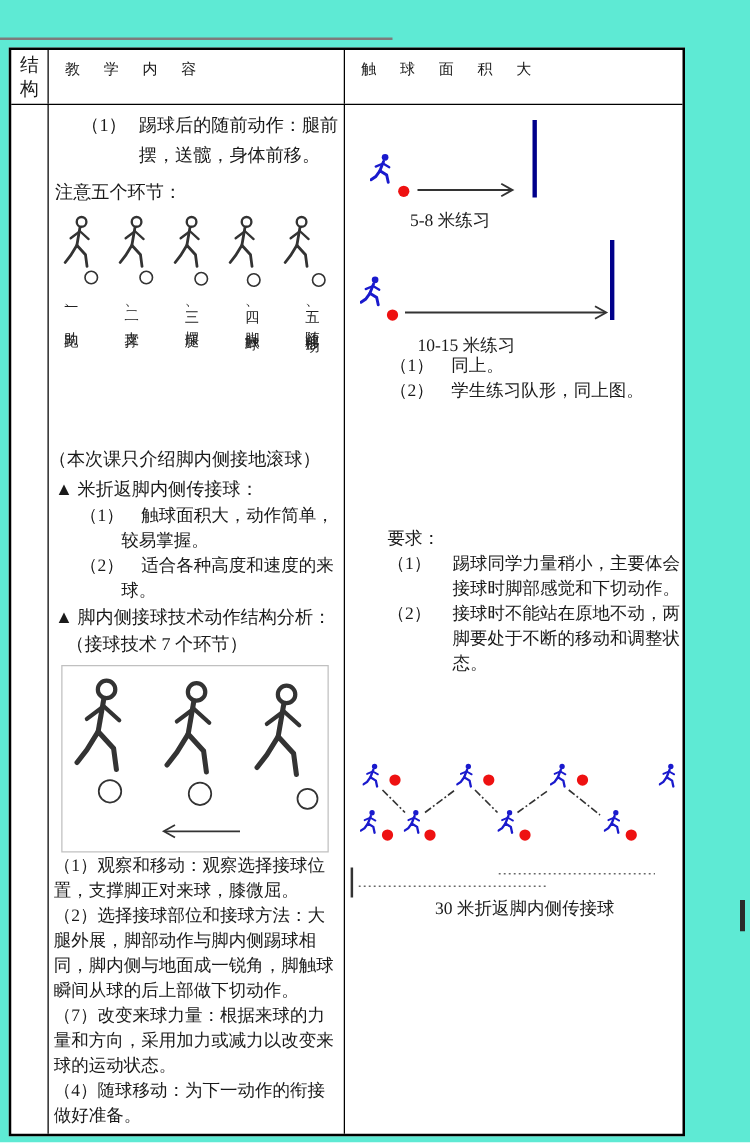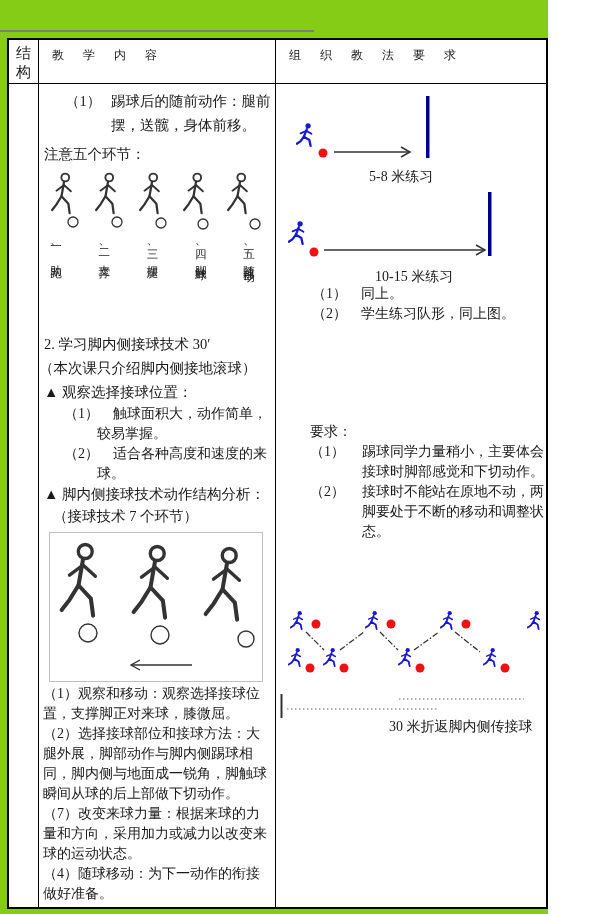--- a/index.html
+++ b/index.html
@@ -1,16 +1,16 @@
 <!DOCTYPE html>
 <html style="--runner_blue: #1a1acd; --ball_red: #ee1111; --wall_blue: #00008b;"><head>
 <meta charset="utf-8">
 <style>
   html,body{margin:0;padding:0;background:#fff;}
-  .page{position:relative;width:548px;height:914px;background:#84cc16;overflow:hidden;
+  .page{position:relative;width:600px;height:914px;background:#5eead4;overflow:hidden;
         font-family:"Liberation Serif","DejaVu Serif",serif;color:#1a1a1a;}
   .abs{position:absolute;}
   .top-rule{position:absolute;left:0;top:30px;width:314px;height:2px;background:#7c7c7c;}
   .edge-mark{position:absolute;left:592px;top:720px;width:4px;height:25px;background:#2b2b2b;}
 
   .tbl{position:absolute;left:7px;top:38px;width:541px;height:871px;
        border:2px solid #000;box-sizing:border-box;background:#fff;}
   .hdr-row{display:flex;height:44px;border-bottom:1px solid #000;box-sizing:border-box;}
   .body-row{display:flex;height:calc(100% - 44px);}
   .cell{box-sizing:border-box;}
@@ -30,21 +30,21 @@
   .hang .txt{flex:1;}
   .req-item{display:flex;font-size:14px;line-height:20px;}
   .req-item .num{flex:0 0 52px;}
   .req-item .txt{flex:1;}
   .feat{padding-left:58px;text-indent:-33px;font-size:14px;line-height:20px;box-sizing:border-box;}
   .ind{padding-left:30px;}
   .paras p{margin:0;font-size:14px;line-height:20px;}
   .phases{display:flex;justify-content:space-between;}
   .phases span{writing-mode:vertical-rl;font-size:11.5px;line-height:13px;letter-spacing:2px;color:#222;}
   .fig-frame{border:1px solid #c0c0c0;}
-  .cap{font-size:14px;white-space:nowrap;margin-left:41px;}
+  .cap{font-size:14px;white-space:nowrap;}
 
   .runner{color:var(--runner_blue,#1a1acd);}
   .ball{fill:var(--ball_red,#ee1111);}
   .wall{fill:var(--wall_blue,#00008b);}
   .ink{stroke:#333;fill:none;}
 </style>
 </head>
 <body>
 
 <svg width="0" height="0" style="position:absolute" aria-hidden="true">
@@ -72,21 +72,21 @@
   <div class="tbl">
 
     <div class="hdr-row">
       <div class="cell c1">
         <span class="hdr-vert">结构</span>
       </div>
       <div class="cell c2">
         <div class="hdr-spread">教学内容</div>
       </div>
       <div class="cell c3">
-        <div class="hdr-spread">组织教法要求</div>
+        <div class="hdr-spread">触球面积大</div>
       </div>
     </div>
 
     <div class="body-row">
 
       <div class="cell c1"></div>
 
       <div class="cell c2 rel">
 
         <div class="abs hang t145" style="left:26px;top:5px;width:206px;">
@@ -114,23 +114,22 @@
         </svg>
 
         <div class="abs phases" style="left:10px;top:156px;width:206px;height:76px;">
           <span>一、助跑</span>
           <span>二、支撑</span>
           <span>三、摆腿</span>
           <span>四、脚触球</span>
           <span>五、随前移动</span>
         </div>
 
-        <div class="abs t145" style="left:5px;top:248px;">2.  学习脚内侧接球技术 30′</div>
         <div class="abs t145" style="left:0;top:272px;">（本次课只介绍脚内侧接地滚球）</div>
-        <div class="abs t145" style="left:5px;top:296px;">▲ 观察选择接球位置：</div>
+        <div class="abs t145" style="left:5px;top:296px;">▲ 米折返脚内侧传接球：</div>
 
         <div class="abs feat" style="left:0;top:320px;width:233px;">（1）　触球面积大，动作简单，较易掌握。</div>
         <div class="abs feat" style="left:0;top:360px;width:233px;">（2）　适合各种高度和速度的来球。</div>
 
         <div class="abs t145" style="left:5px;top:398px;">▲ 脚内侧接球技术动作结构分析：</div>
         <div class="abs t145" style="left:14px;top:420px;">（接球技术 7 个环节）</div>
 
         <svg class="abs fig-frame" style="left:10px;top:448px;background:#fff;" width="212" height="148" viewBox="0 0 212 148">
           <g color="#333">
             <use href="#sym-player" x="6" y="8" width="54" height="84"></use>

